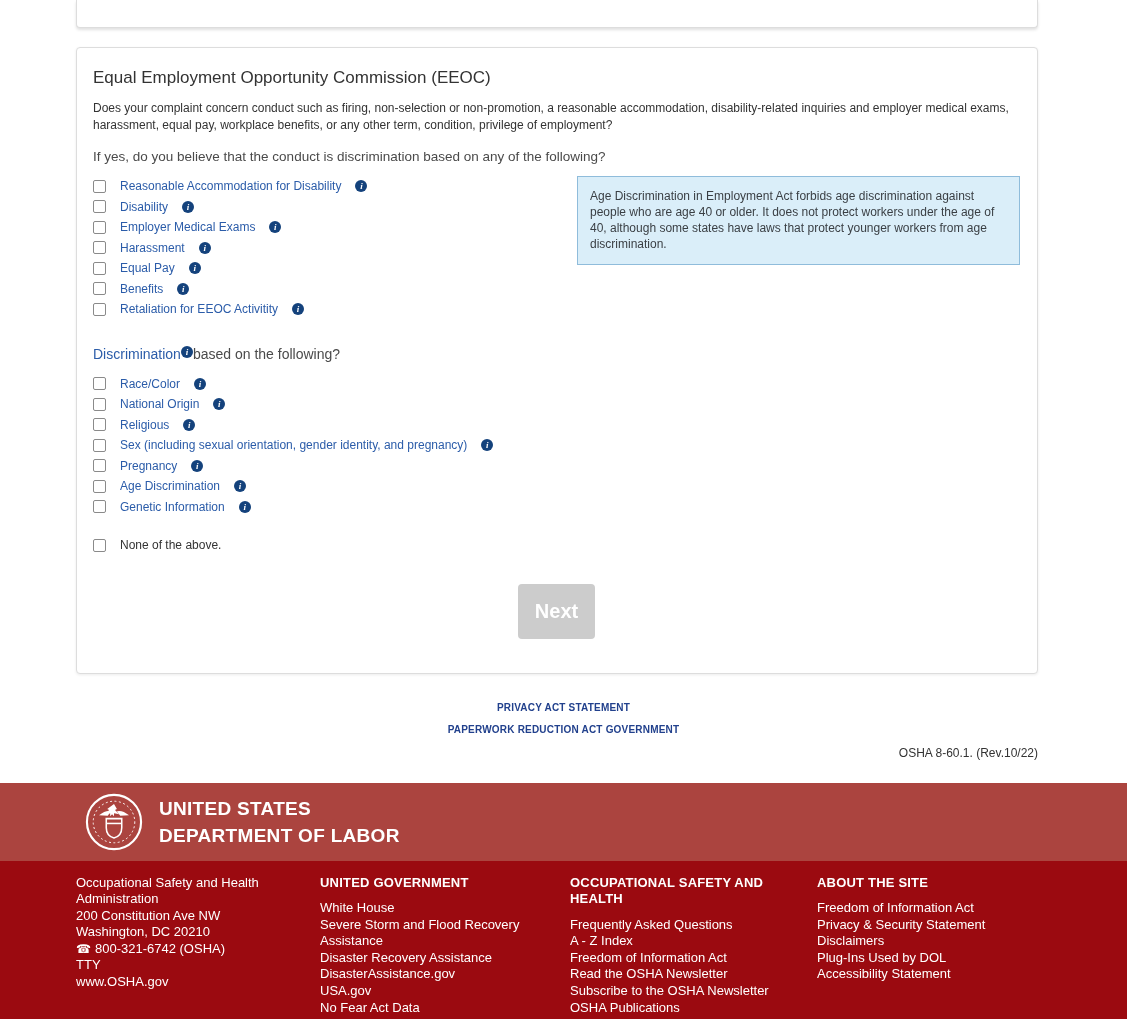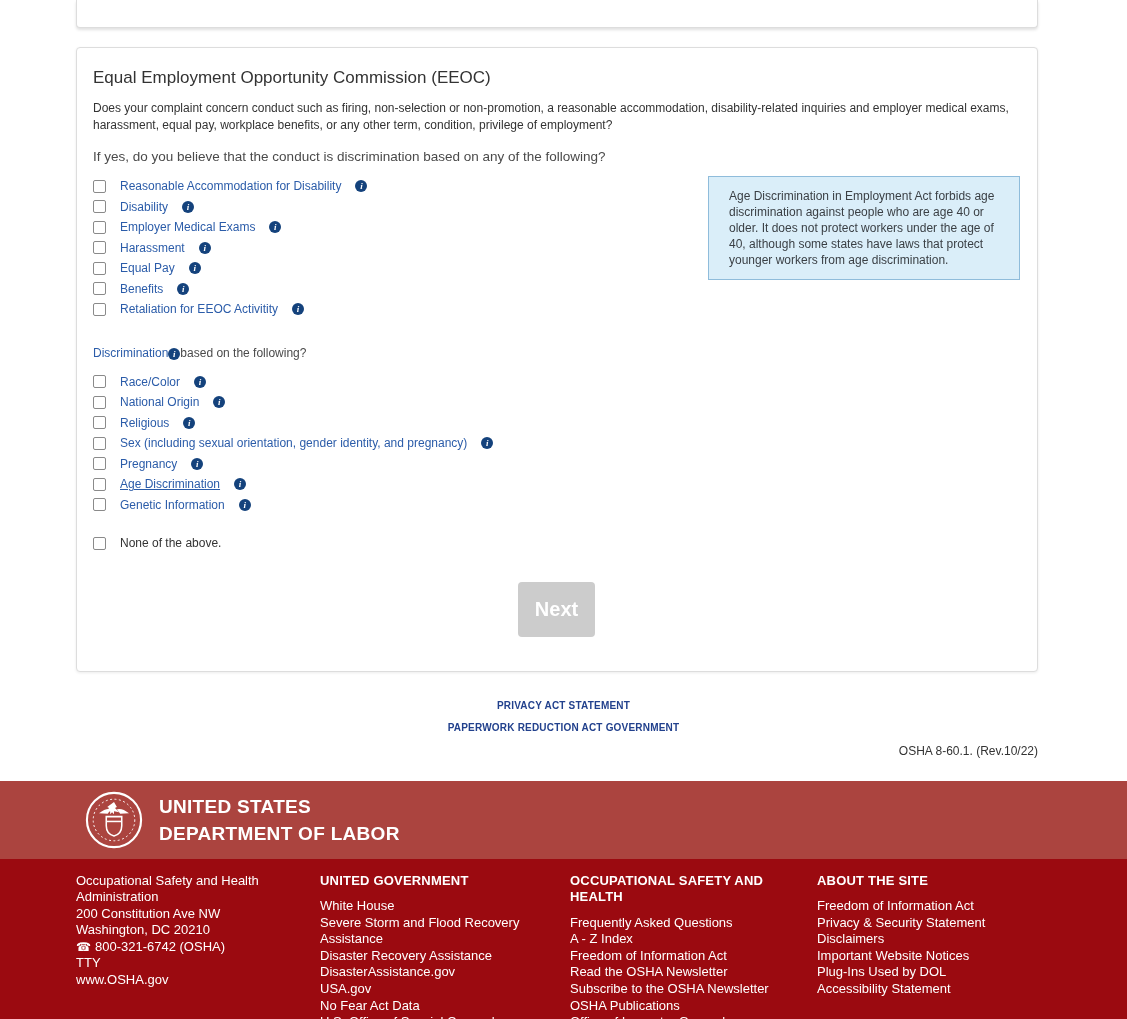--- a/index.html
+++ b/index.html
@@ -17,30 +17,30 @@
 
   .card-heading{font-size:17px;font-weight:400;color:#333}
   .intro{margin-top:12px;font-size:12px;line-height:17px;color:#333}
   .question{margin-top:15px;font-size:13.5px;color:#4a4a4a}
 
   .group-row{display:flex;align-items:flex-start;margin-top:12px}
   .checkgroup{display:block}
   .opt{display:flex;align-items:center;height:20.5px;gap:14px;cursor:pointer}
   .cb{width:13px;height:13px;border:1px solid #8a8a8a;border-radius:2px;background:#fff;flex:0 0 auto}
   .opt-label{font-size:12px;color:var(--link_blue)}
-  .opt-label.underline{text-decoration:underline}
+  .opt-label.underline{}
   .opt-label.plain{color:#333}
   .info-icon{display:inline-block;width:12px;height:12px;border-radius:50%;background:var(--info_icon);color:#fff;
     font:italic bold 9px/12px "Liberation Serif",serif;text-align:center;flex:0 0 auto}
   .info-icon::before{content:"i"}
 
-  .infobox{margin-left:auto;width:312px;min-height:89px;background:var(--infobox_bg);border:1px solid var(--infobox_border);
-    padding:11px 20px;font-size:12px;line-height:16px;color:#3a3f44}
-
-  .section2{margin-top:26px;font-size:12px;color:#4a4a4a;display:flex;align-items:flex-end;gap:0}
+  .infobox{margin-left:auto;width:443px;min-height:89px;background:var(--infobox_bg);border:1px solid var(--infobox_border);
+    padding:11px 12px;font-size:12px;line-height:16px;color:#3a3f44}
+
+  .section2{margin-top:26px;font-size:14px;color:#4a4a4a;display:flex;align-items:flex-start;gap:0}
   .section2 .link{color:var(--link_blue);cursor:pointer}
   .group2{margin-top:12px}
   .none-row{margin-top:18px}
   .next-wrap{margin-top:28px;text-align:center}
   .next-btn{display:inline-block;background:var(--next_bg);color:#fff;border:none;border-radius:4px;
     font-family:inherit;font-size:20px;font-weight:bold;padding:16px 17px;cursor:default}
 
   .statements{margin-top:28px;text-align:center}
   .statement-link{display:block;font-size:10px;font-weight:bold;color:var(--statement_link);letter-spacing:.2px;
     text-decoration:none;margin-bottom:11px;cursor:pointer}
@@ -254,21 +254,20 @@
           </div>
       </div>
 
       <div class="fcol fcol-4">
         <div class="fcol-head">ABOUT THE SITE</div>
         <div>
 
         <a class="flink">Freedom of Information Act</a>
             <a class="flink">Privacy &amp; Security Statement</a>
             <a class="flink">Disclaimers</a>
-            <a class="flink">Important Website Notices</a>
             <a class="flink">Plug-Ins Used by DOL</a>
             <a class="flink">Accessibility Statement</a>
           </div>
       </div>
 
     </div>
   </div>
 
 </div>
 

